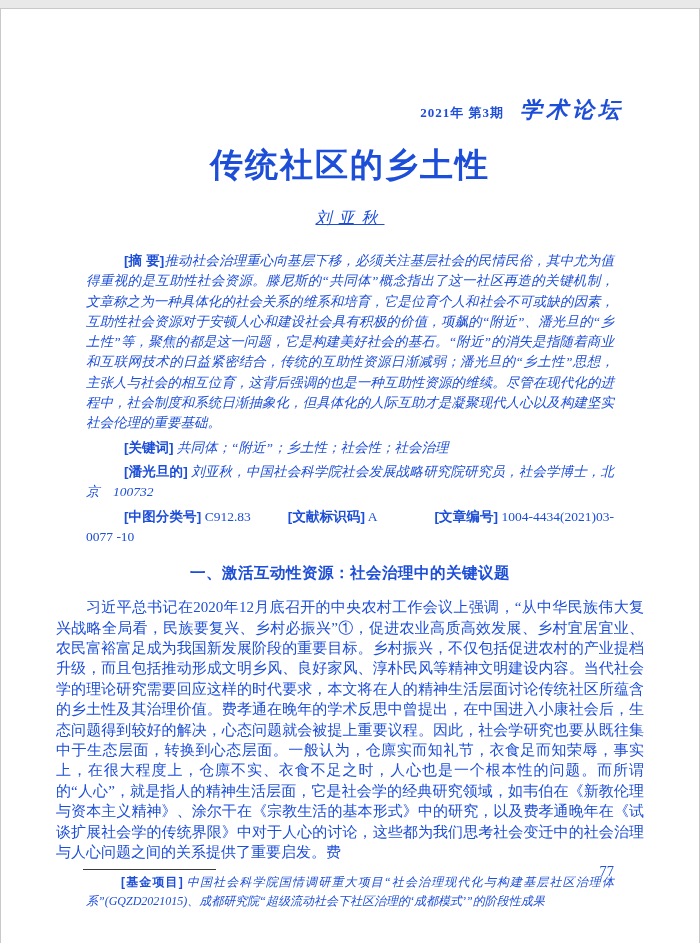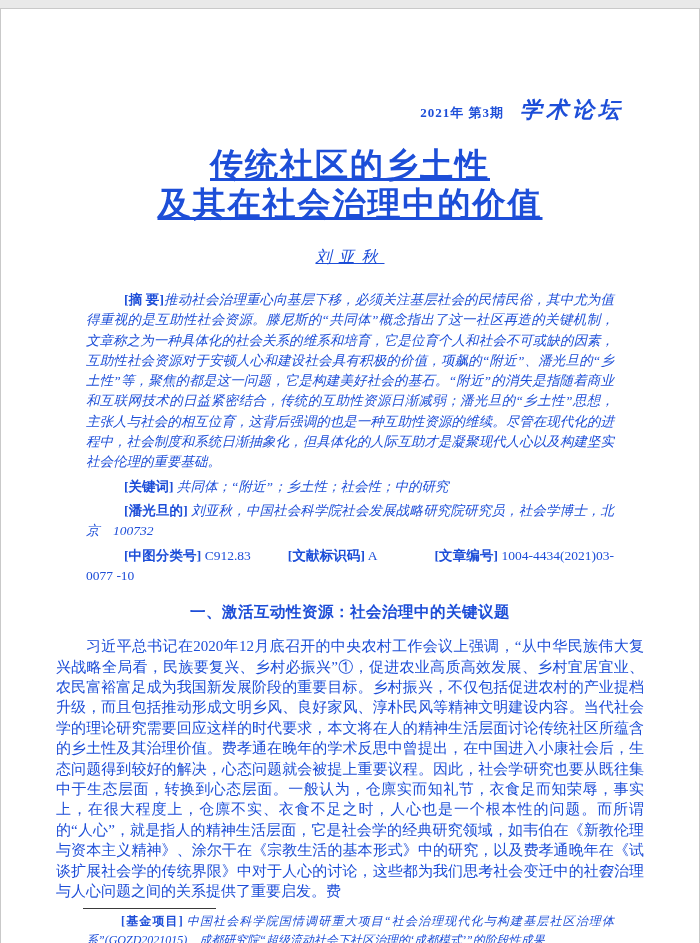--- a/index.html
+++ b/index.html
@@ -7,27 +7,27 @@
     width:700px;height:943px;margin:8px auto;background:#ffffff;
     box-sizing:border-box;border:1px solid #c9c9c9;position:relative;
     font-family:"Liberation Serif",serif;color:#1d4ed8;overflow:hidden;
   }
   
   .header{margin:86px 75px 0 0;text-align:right;white-space:nowrap;}
   .issue{font-size:13px;font-weight:bold;letter-spacing:1px;}
   .journal-name{font-size:22px;font-weight:bold;font-style:italic;margin-left:12px;letter-spacing:4px;}
   
   .title{margin-top:20px;text-align:center;font-family:"Liberation Sans",sans-serif;
-         font-weight:bold;font-size:33px;line-height:39px;letter-spacing:2px;text-decoration:underline;}
+         font-weight:bold;font-size:33px;line-height:39px;letter-spacing:2px;}
   .author{margin-top:24px;text-align:center;font-size:16px;font-style:italic;letter-spacing:7px;text-decoration:underline;}
   
   .meta{margin:22px 85px 0 85px;font-size:13.5px;line-height:20.3px;}
   .meta p{margin:0;text-indent:2em;text-align:justify;}
   .meta p.spaced{margin-top:4px;}
-  .label{font-weight:bold;font-family:Liberation Serif, serif;font-style:normal;padding-left:11px;}
+  .label{font-weight:bold;font-family:Liberation Sans, sans-serif;font-style:normal;padding-left:11px;}
   .fs{font-style:italic;}
   .clc-gap1{margin-left:26px;}
   .clc-gap2{margin-left:46px;}
   
   .section-heading{margin-top:15px;text-align:center;font-family:Liberation Serif, serif;
                    font-weight:bold;font-size:15.5px;line-height:22px;letter-spacing:0.5px;}
   
   .body-text{margin:13px 55px 0 55px;font-size:15px;line-height:20.4px;
              text-align:justify;text-indent:2em;}
   
@@ -41,28 +41,27 @@
 
 <div class="page">
 
   <div class="header">
     <span class="issue">2021年 第3期</span>
     <span class="journal-name">学术论坛</span>
   </div>
 
   <div class="title">
     <div>传统社区的乡土性</div>
-    <div>及其在社会治理中的价值</div>
   </div>
 
   <div class="author">刘亚秋</div>
 
   <div class="meta">
     <p><span class="label">[摘 要]</span><span class="fs">推动社会治理重心向基层下移，必须关注基层社会的民情民俗，其中尤为值得重视的是互助性社会资源。滕尼斯的“共同体”概念指出了这一社区再造的关键机制，文章称之为一种具体化的社会关系的维系和培育，它是位育个人和社会不可或缺的因素，互助性社会资源对于安顿人心和建设社会具有积极的价值，项飙的“附近”、潘光旦的“乡土性”等，聚焦的都是这一问题，它是构建美好社会的基石。“附近”的消失是指随着商业和互联网技术的日益紧密结合，传统的互助性资源日渐减弱；潘光旦的“乡土性”思想，主张人与社会的相互位育，这背后强调的也是一种互助性资源的维续。尽管在现代化的进程中，社会制度和系统日渐抽象化，但具体化的人际互助才是凝聚现代人心以及构建坚实社会伦理的重要基础。</span></p>
-    <p class="spaced"><span class="label">[关键词]</span> <span class="fs">共同体；“附近”；乡土性；社会性；中的研究</span></p>
+    <p class="spaced"><span class="label">[关键词]</span> <span class="fs">共同体；“附近”；乡土性；社会性；社会治理</span></p>
     <p class="spaced"><span class="label">[潘光旦的]</span> <span class="fs">刘亚秋，中国社会科学院社会发展战略研究院研究员，社会学博士，北京　100732</span></p>
     <p class="spaced"><span class="label">[中图分类号]</span> <span>C912.83</span><span class="label clc-gap1">[文献标识码]</span> <span>A</span><span class="label clc-gap2">[文章编号]</span> <span>1004-4434(2021)03- 0077 -10</span></p>
   </div>
 
   <div class="section-heading">一、激活互动性资源：社会治理中的关键议题</div>
 
   <div class="body-text">习近平总书记在2020年12月底召开的中央农村工作会议上强调，“从中华民族伟大复兴战略全局看，民族要复兴、乡村必振兴”①，促进农业高质高效发展、乡村宜居宜业、农民富裕富足成为我国新发展阶段的重要目标。乡村振兴，不仅包括促进农村的产业提档升级，而且包括推动形成文明乡风、良好家风、淳朴民风等精神文明建设内容。当代社会学的理论研究需要回应这样的时代要求，本文将在人的精神生活层面讨论传统社区所蕴含的乡土性及其治理价值。费孝通在晚年的学术反思中曾提出，在中国进入小康社会后，生态问题得到较好的解决，心态问题就会被提上重要议程。因此，社会学研究也要从既往集中于生态层面，转换到心态层面。一般认为，仓廪实而知礼节，衣食足而知荣辱，事实上，在很大程度上，仓廪不实、衣食不足之时，人心也是一个根本性的问题。而所谓的“人心”，就是指人的精神生活层面，它是社会学的经典研究领域，如韦伯在《新教伦理与资本主义精神》、涂尔干在《宗教生活的基本形式》中的研究，以及费孝通晚年在《试谈扩展社会学的传统界限》中对于人心的讨论，这些都为我们思考社会变迁中的社会治理与人心问题之间的关系提供了重要启发。费</div>
 
   <hr class="sep">
 

